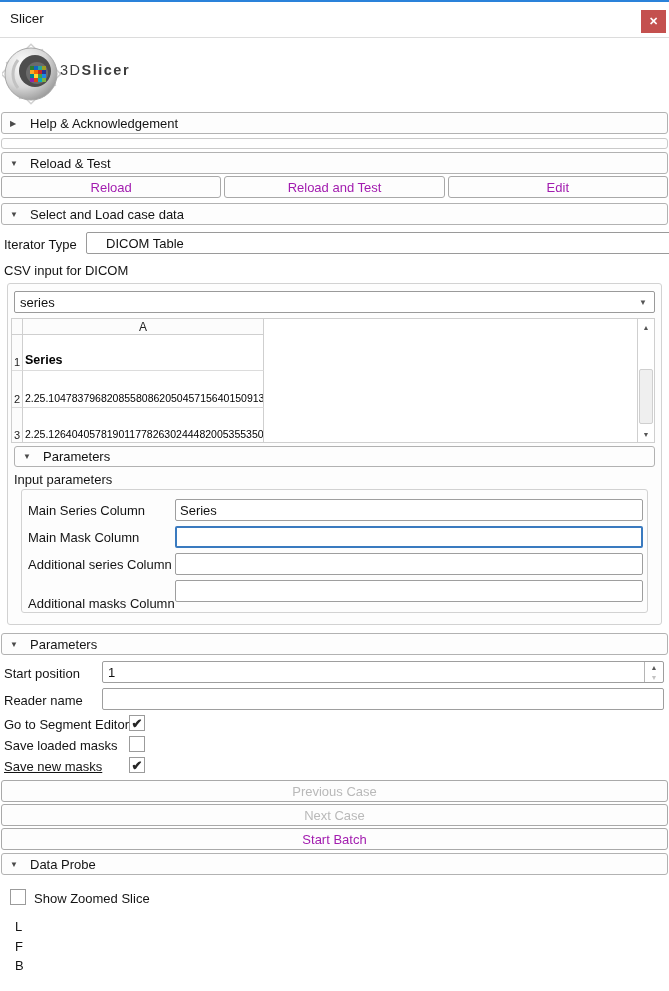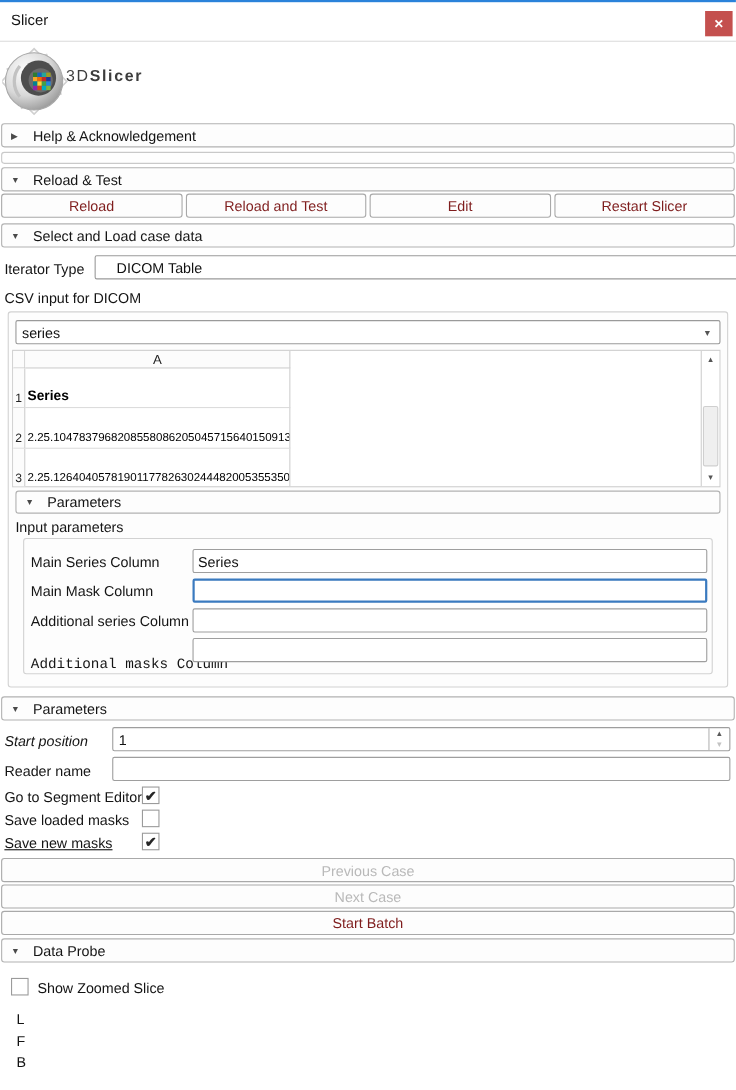--- a/index.html
+++ b/index.html
@@ -10,21 +10,21 @@
   .accent { position:absolute; top:0; left:0; width:669px; height:2px; background:#2a82da; }
   .title { position:absolute; left:10px; top:11px; font-size:13.5px; color:#141414; }
   .close-btn { position:absolute; left:641px; top:10px; width:25px; height:23px; background:#c4504e; border:none; color:#fff; font-size:11px; font-weight:bold; display:flex; align-items:center; justify-content:center; cursor:pointer; font-family:"Liberation Sans",sans-serif; }
   .titlebar-line { position:absolute; top:37px; left:0; width:669px; height:1px; background:#dcdcdc; }
   .brand { position:absolute; left:60px; top:62px; font-size:14.5px; letter-spacing:1.5px; color:#3c3c3c; }
   .brand b { font-weight:bold; }
   .hdr { position:absolute; left:1px; right:1px; height:22px; border:1px solid #b2b2b2; border-radius:3px; background:#fdfdfd; display:flex; align-items:center; padding-left:8px; font-size:13px; color:#141414; cursor:pointer; }
   .hdr .arrow { font-size:8px; color:#4a4a4a; width:20px; flex:0 0 20px; }
   .strip { position:absolute; left:1px; right:1px; height:11px; border:1px solid #c9c9c9; border-radius:3px; background:#fefefe; }
   .btnrow { position:absolute; left:1px; right:1px; height:22px; display:flex; gap:3px; }
-  .btn { flex:1; border:1px solid #a9a9a9; border-radius:3px; background:#fdfdfd; font-size:13px; color:#7f1d1d; display:flex; align-items:center; justify-content:center; cursor:pointer; font-family:"Liberation Sans",sans-serif; }
+  .btn { flex:1; border:1px solid #a9a9a9; border-radius:3px; background:#fdfdfd; font-size:13px; color:#a21caf; display:flex; align-items:center; justify-content:center; cursor:pointer; font-family:"Liberation Sans",sans-serif; }
   .btn.full { position:absolute; left:1px; right:1px; height:22px; flex:none;text-align:center; }
   .btn.disabled { color:#b9b9b9; cursor:default; }
   .lbl { position:absolute; font-size:13px; color:#141414; white-space:nowrap; }
   .combo { position:absolute; height:22px; border:1px solid #9a9a9a; border-radius:2px; background:#fff; display:flex; align-items:center; justify-content:space-between; padding:0 7px 0 5px; font-size:13px; cursor:pointer; }
   .combo .carrow { font-size:8px; color:#555; }
   .groupbox { position:absolute; border:1px solid #d2d2d2; border-radius:3px; background:#fdfdfd; }
   .field { position:absolute; height:22px; border:1px solid #9e9e9e; border-radius:2px; background:#fff; font-size:13px; padding:0 4px; font-family:"Liberation Sans",sans-serif; color:#111; outline:none; }
   .field.focused { border:2px solid #3a7abf; }
   .spinbox { position:absolute; height:22px; border:1px solid #9e9e9e; border-radius:2px; background:#fff; display:flex; }
   .spin-val { flex:1; font-size:13px; display:flex; align-items:center; padding-left:5px; }
@@ -107,21 +107,20 @@
   <div class="strip" style="top:138px;"></div>
 
   <div class="hdr" style="top:152px;">
     <span class="arrow">▼</span>
     <span>Reload &amp; Test</span>
   </div>
   <div class="btnrow" style="top:176px;">
     <button class="btn">Reload</button>
     <button class="btn">Reload and Test</button>
     <button class="btn">Edit</button>
-    <button class="btn">Restart Slicer</button>
   </div>
 
   <div class="hdr" style="top:203px;">
     <span class="arrow">▼</span>
     <span>Select and Load case data</span>
   </div>
 
   <span class="lbl" style="left:4px; top:237px;">Iterator Type</span>
   <div class="combo" style="left:86px; top:232px; width:656px;padding-left:19px;">
     <span>DICOM Table</span>
@@ -172,29 +171,29 @@
 
   <span class="lbl" style="left:28px; top:503px;">Main Series Column</span>
   <input class="field" style="left: 175px; top: 499px; width: 468px;" value="Series">
 
   <span class="lbl" style="left:28px; top:530px;">Main Mask Column</span>
   <input class="field focused" style="left: 175px; top: 526px; width: 468px;" value="">
 
   <span class="lbl" style="left:28px; top:557px;">Additional series Column</span>
   <input class="field" style="left: 175px; top: 553px; width: 468px;" value="">
 
-  <span class="lbl" style="left:28px; top:596px;font-family:Liberation Mono, monospace;">Additional masks Column</span>
+  <span class="lbl" style="left:28px; top:596px;">Additional masks Column</span>
   <input class="field" style="left: 175px; top: 580px; width: 468px;" value="">
 
   <div class="hdr" style="top:633px;">
     <span class="arrow">▼</span>
     <span>Parameters</span>
   </div>
 
-  <span class="lbl" style="left:4px; top:666px;font-style:italic;">Start position</span>
+  <span class="lbl" style="left:4px; top:666px;">Start position</span>
   <div class="spinbox" style="left:102px; top:661px; width:562px;">
     <div class="spin-val">1</div>
     <div class="spin-btns">
       <div class="spin-up">▲</div>
       <div class="spin-down">▼</div>
     </div>
   </div>
 
   <span class="lbl" style="left:4px; top:693px;">Reader name</span>
   <input class="field" style="left: 102px; top: 688px; width: 562px;" value="">

